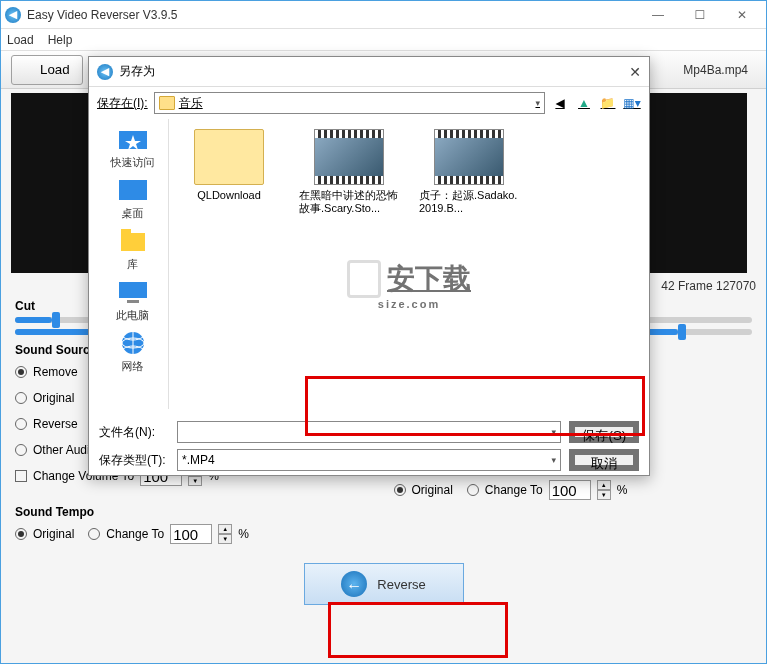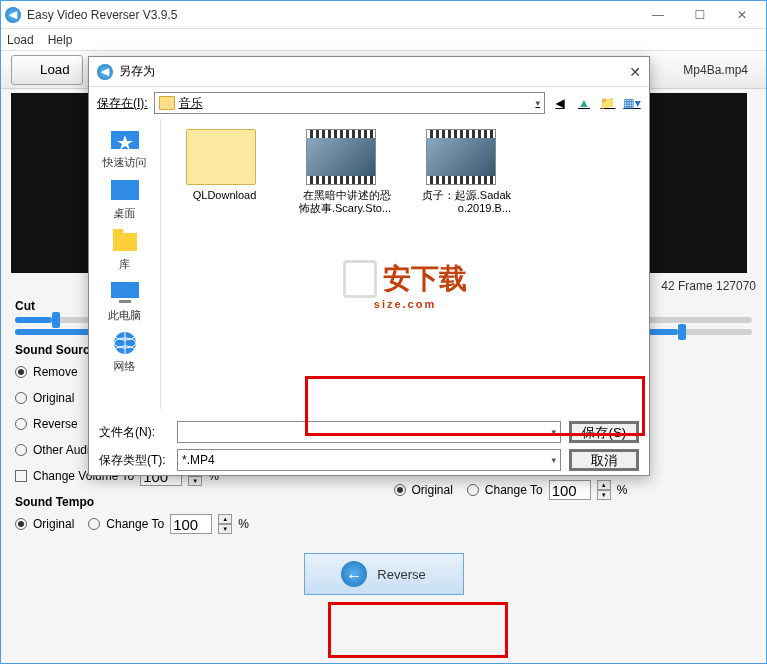--- a/index.html
+++ b/index.html
@@ -55,42 +55,42 @@
 
 
 .dialog{position:absolute;left:88px;top:56px;width:562px;height:420px;background:#fff;border:1px solid #888;box-shadow:0 4px 14px rgba(0,0,0,.3);z-index:200;}
 .dlg-title{height:30px;display:flex;align-items:center;padding:0 8px;border-bottom:1px solid #ddd;}
 .dlg-title .ic{width:16px;height:16px;margin-right:6px;}
 .dlg-close{margin-left:auto;font-size:14px;color:#444;cursor:pointer;}
 .dlg-look{height:32px;display:flex;align-items:center;padding:0 8px;gap:6px;text-decoration:underline;}
 .dlg-look .combo{flex:1;height:22px;border:1px solid #888;display:flex;align-items:center;padding:0 4px;background:#fff;}
 .folder-ic{width:16px;height:14px;background:#ffe08a;border:1px solid #d4a838;border-radius:1px;position:relative;margin-right:4px;}
 .tool-ic{width:18px;height:18px;display:inline-flex;align-items:center;justify-content:center;cursor:pointer;}
-.dlg-body{display:flex;height:290px;}
+.dlg-body{display:flex;height:290px;padding-left:8px;}
 .places{width:72px;border-right:1px solid #e0e0e0;display:flex;flex-direction:column;align-items:center;padding:6px 0;gap:6px;}
 .place{display:flex;flex-direction:column;align-items:center;gap:2px;cursor:pointer;}
 .place .picon{width:36px;height:28px;}
 .place span{font-size:11px;color:#333;}
 .files{flex:1;padding:10px;display:flex;gap:20px;align-items:flex-start;position:relative;}
 .fitem{width:100px;display:flex;flex-direction:column;align-items:center;gap:4px;cursor:pointer;}
 .fitem .thumb-folder{width:70px;height:56px;background:#ffe8a0;border:1px solid #d4b050;border-radius:2px;}
 .fitem .thumb-vid{width:70px;height:56px;background:#333;border:1px solid #888;position:relative;}
 .fitem .thumb-vid::before,.fitem .thumb-vid::after{content:"";position:absolute;left:0;right:0;height:8px;background:repeating-linear-gradient(90deg,#fff 0 3px,#333 3px 6px);}
 .fitem .thumb-vid::before{top:0;} .fitem .thumb-vid::after{bottom:0;}
 .fitem .thumb-vid .inner{position:absolute;top:8px;bottom:8px;left:0;right:0;background:linear-gradient(135deg,#8aa8c0,#3a5a70);}
-.fitem .fname{font-size:11px;text-align:right;line-height:1.2;max-width:100px;word-break:break-all;margin-left:7px;}
-.watermark{position:absolute;left:50%;top:55%;transform:translate(-50%,-50%);font-size:28px;color:#c2410c;font-weight:bold;display:flex;align-items:flex-start;gap:6px;pointer-events:none;}
+.fitem .fname{font-size:11px;text-align:left;line-height:1.2;max-width:100px;word-break:break-all;}
+.watermark{position:absolute;left:50%;top:55%;transform:translate(-50%,-50%);font-size:28px;color:#737373;font-weight:bold;display:flex;align-items:flex-start;gap:6px;pointer-events:none;text-decoration:underline;}
 .watermark .bag{width:34px;height:38px;border:3px solid #ddd;border-radius:4px;position:relative;}
 .watermark .sub{position:absolute;left:50%;top:100%;transform:translateX(-50%);font-size:11px;letter-spacing:2px;}
 
 .dlg-bottom{padding:6px 10px;}
 .frow{display:flex;align-items:center;gap:8px;margin:6px 0;}
 .frow label{width:70px;text-align:left;}
 .frow .combo2{flex:1;height:22px;border:1px solid #888;background:#fff;display:flex;align-items:center;padding:0 4px;}
-.frow .dbtn{width:70px;height:22px;border:3px solid #737373;background:#f0f0f0;}
+.frow .dbtn{width:70px;height:22px;border:6px solid #737373;background:#f0f0f0;}
 .dropdown-arrow{margin-left:auto;font-size:9px;color:#555;}
 
 
 .app-icon{border-radius:50%;background:radial-gradient(#6cc2f5,#1a78c0);display:flex;align-items:center;justify-content:center;color:#fff;font-size:11px;}
 </style>
 </head>
 <body>
 
 <div class="main-window">
   <div class="titlebar">
@@ -166,21 +166,21 @@
         <span class="checkbox"></span>
         <span>Change Volume To</span>
         <input class="num" value="100" style="">
         <div class="stepper">
             <div>▲</div>
             <div>▼</div>
           </div>
         <span>%</span>
       </div>
 
-      <div class="section-title" style="margin-top:8px">Sound Tempo</div>
+      <div class="section-title" style="margin-top:18px">Sound Tempo</div>
       <div class="radio-row">
         <span class="radio-dot checked"></span>
         <span>Original</span>
         <span class="radio-dot" style="margin-left:8px"></span>
         <span>Change To</span>
         <input class="num" value="100" style="">
         <div class="stepper">
             <div>▲</div>
             <div>▼</div>
           </div>

